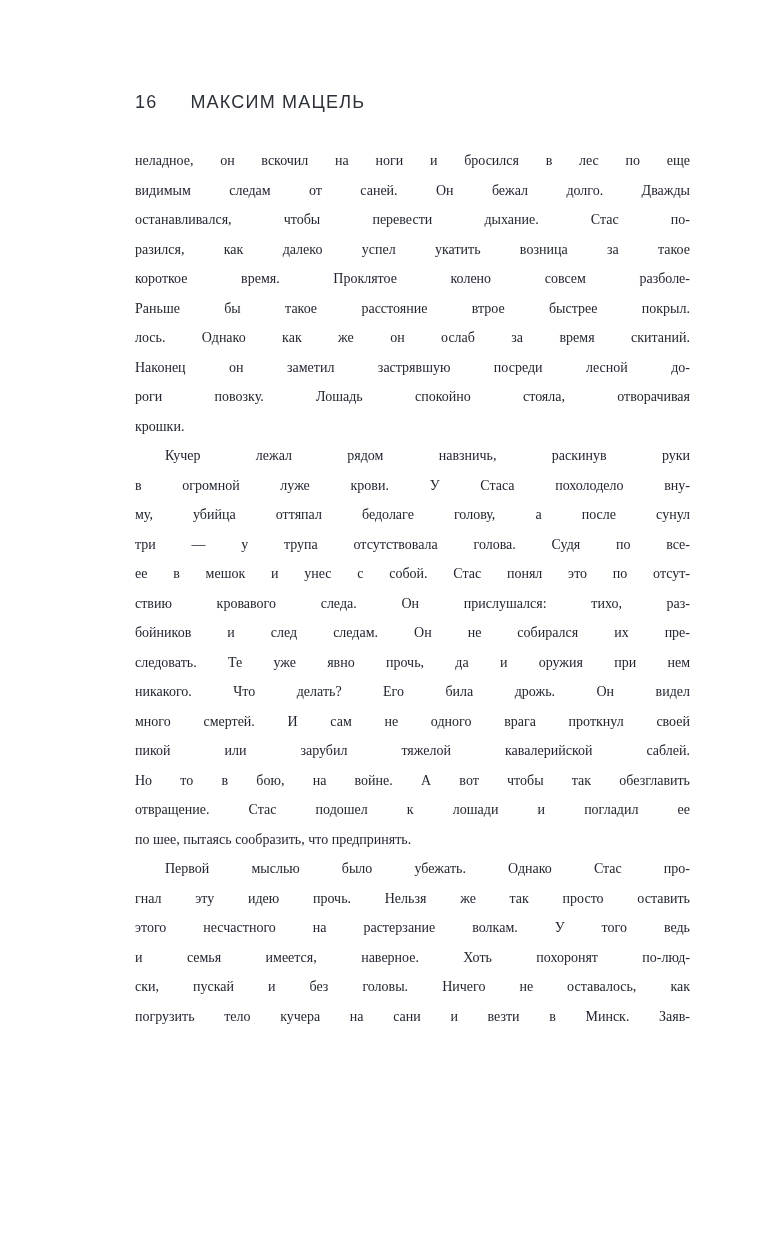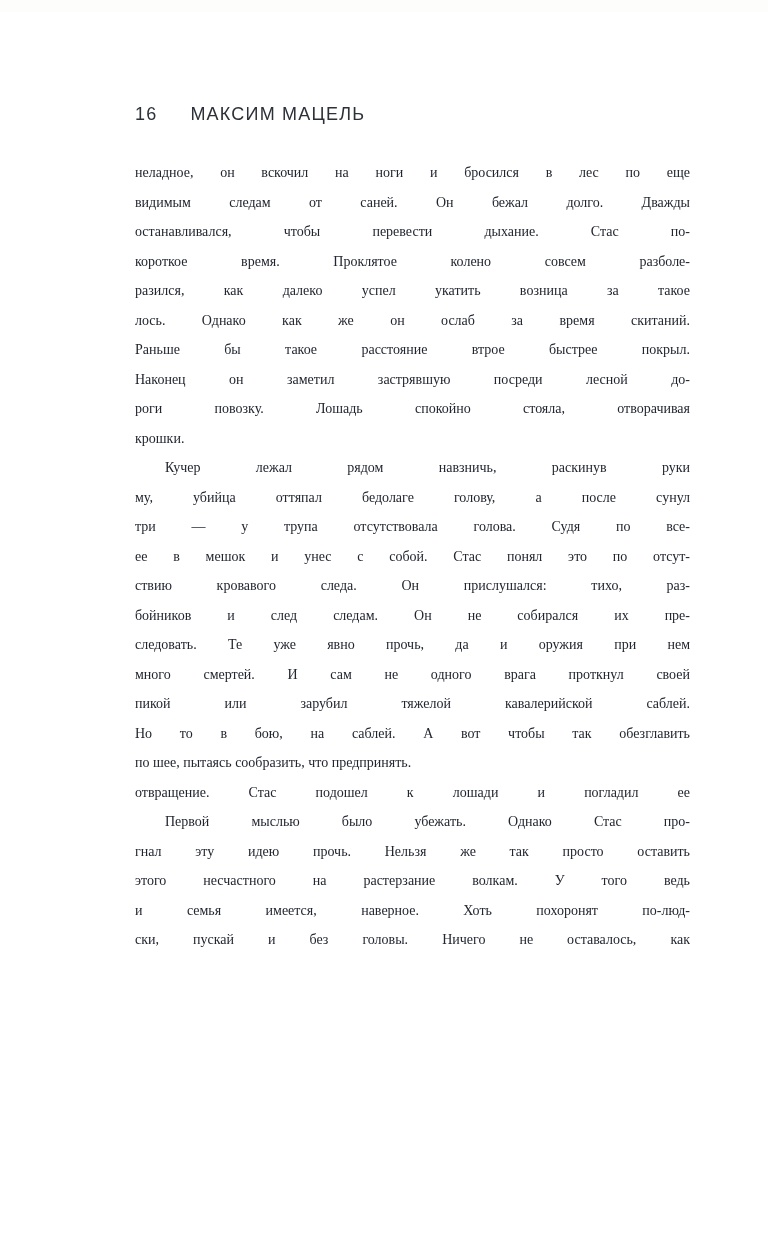--- a/index.html
+++ b/index.html
@@ -10,21 +10,20 @@
     width: 768px;
     height: 1240px;
     background: #fdfdfc;
     position: relative;
     overflow: hidden;
   }
   .page {
     position: absolute;
     inset: 0;
     background: #ffffff;
-    margin-top: 12px;
   }
   .page-header {
     position: absolute;
     left: 135px;
     top: 92px;
     display: flex;
     align-items: baseline;
     gap: 33px;
     font-family: "Liberation Sans", sans-serif;
     font-size: 18px;
@@ -69,44 +68,47 @@
     <span class="page-num">16</span>
     <span class="running-title">МАКСИМ МАЦЕЛЬ</span>
   </header>
 
   <main class="page-body">
 
   <div class="paragraph">
         <div class="line">неладное, он вскочил на ноги и бросился в лес по еще</div>
         <div class="line">видимым следам от саней. Он бежал долго. Дважды</div>
         <div class="line">останавливался, чтобы перевести дыхание. Стас по-</div>
+        <div class="line">разился, как далеко успел укатить возница за такое</div>
         <div class="line">короткое время. Проклятое колено совсем разболе-</div>
-        <div class="line">разился, как далеко успел укатить возница за такое</div>
+        <div class="line">Раньше бы такое расстояние втрое быстрее покрыл.</div>
         <div class="line">лось. Однако как же он ослаб за время скитаний.</div>
-        <div class="line">Раньше бы такое расстояние втрое быстрее покрыл.</div>
         <div class="line">Наконец он заметил застрявшую посреди лесной до-</div>
         <div class="line">роги повозку. Лошадь спокойно стояла, отворачивая</div>
         <div class="line last">крошки.</div>
       </div>
       <div class="paragraph">
         <div class="line indent">Кучер лежал рядом навзничь, раскинув руки</div>
+        <div class="line">в огромной луже крови. У Стаса похолодело вну-</div>
         <div class="line">му, убийца оттяпал бедолаге голову, а после сунул</div>
         <div class="line">три — у трупа отсутствовала голова. Судя по все-</div>
         <div class="line">ее в мешок и унес с собой. Стас понял это по отсут-</div>
         <div class="line">ствию кровавого следа. Он прислушался: тихо, раз-</div>
         <div class="line">бойников и след следам. Он не собирался их пре-</div>
         <div class="line">следовать. Те уже явно прочь, да и оружия при нем</div>
+        <div class="line">никакого. Что делать? Его била дрожь. Он видел</div>
         <div class="line">много смертей. И сам не одного врага проткнул своей</div>
         <div class="line">пикой или зарубил тяжелой кавалерийской саблей.</div>
-        <div class="line">Но то в бою, на саблей. А вот чтобы так обезглавить</div>
+        <div class="line">Но то в бою, на войне. А вот чтобы так обезглавить</div>
+        <div class="line">отвращение. Стас подошел к лошади и погладил ее</div>
         <div class="line last">по шее, пытаясь сообразить, что предпринять.</div>
-        <div class="line">отвращение. Стас подошел к лошади и погладил ее</div>
       </div>
       <div class="paragraph">
         <div class="line indent">Первой мыслью было убежать. Однако Стас про-</div>
         <div class="line">гнал эту идею прочь. Нельзя же так просто оставить</div>
         <div class="line">этого несчастного на растерзание волкам. У того ведь</div>
         <div class="line">и семья имеется, наверное. Хоть похоронят по-люд-</div>
         <div class="line">ски, пускай и без головы. Ничего не оставалось, как</div>
+        <div class="line">погрузить тело кучера на сани и везти в Минск. Заяв-</div>
       </div>
     </main>
 
 </div>
 
 </body></html>

